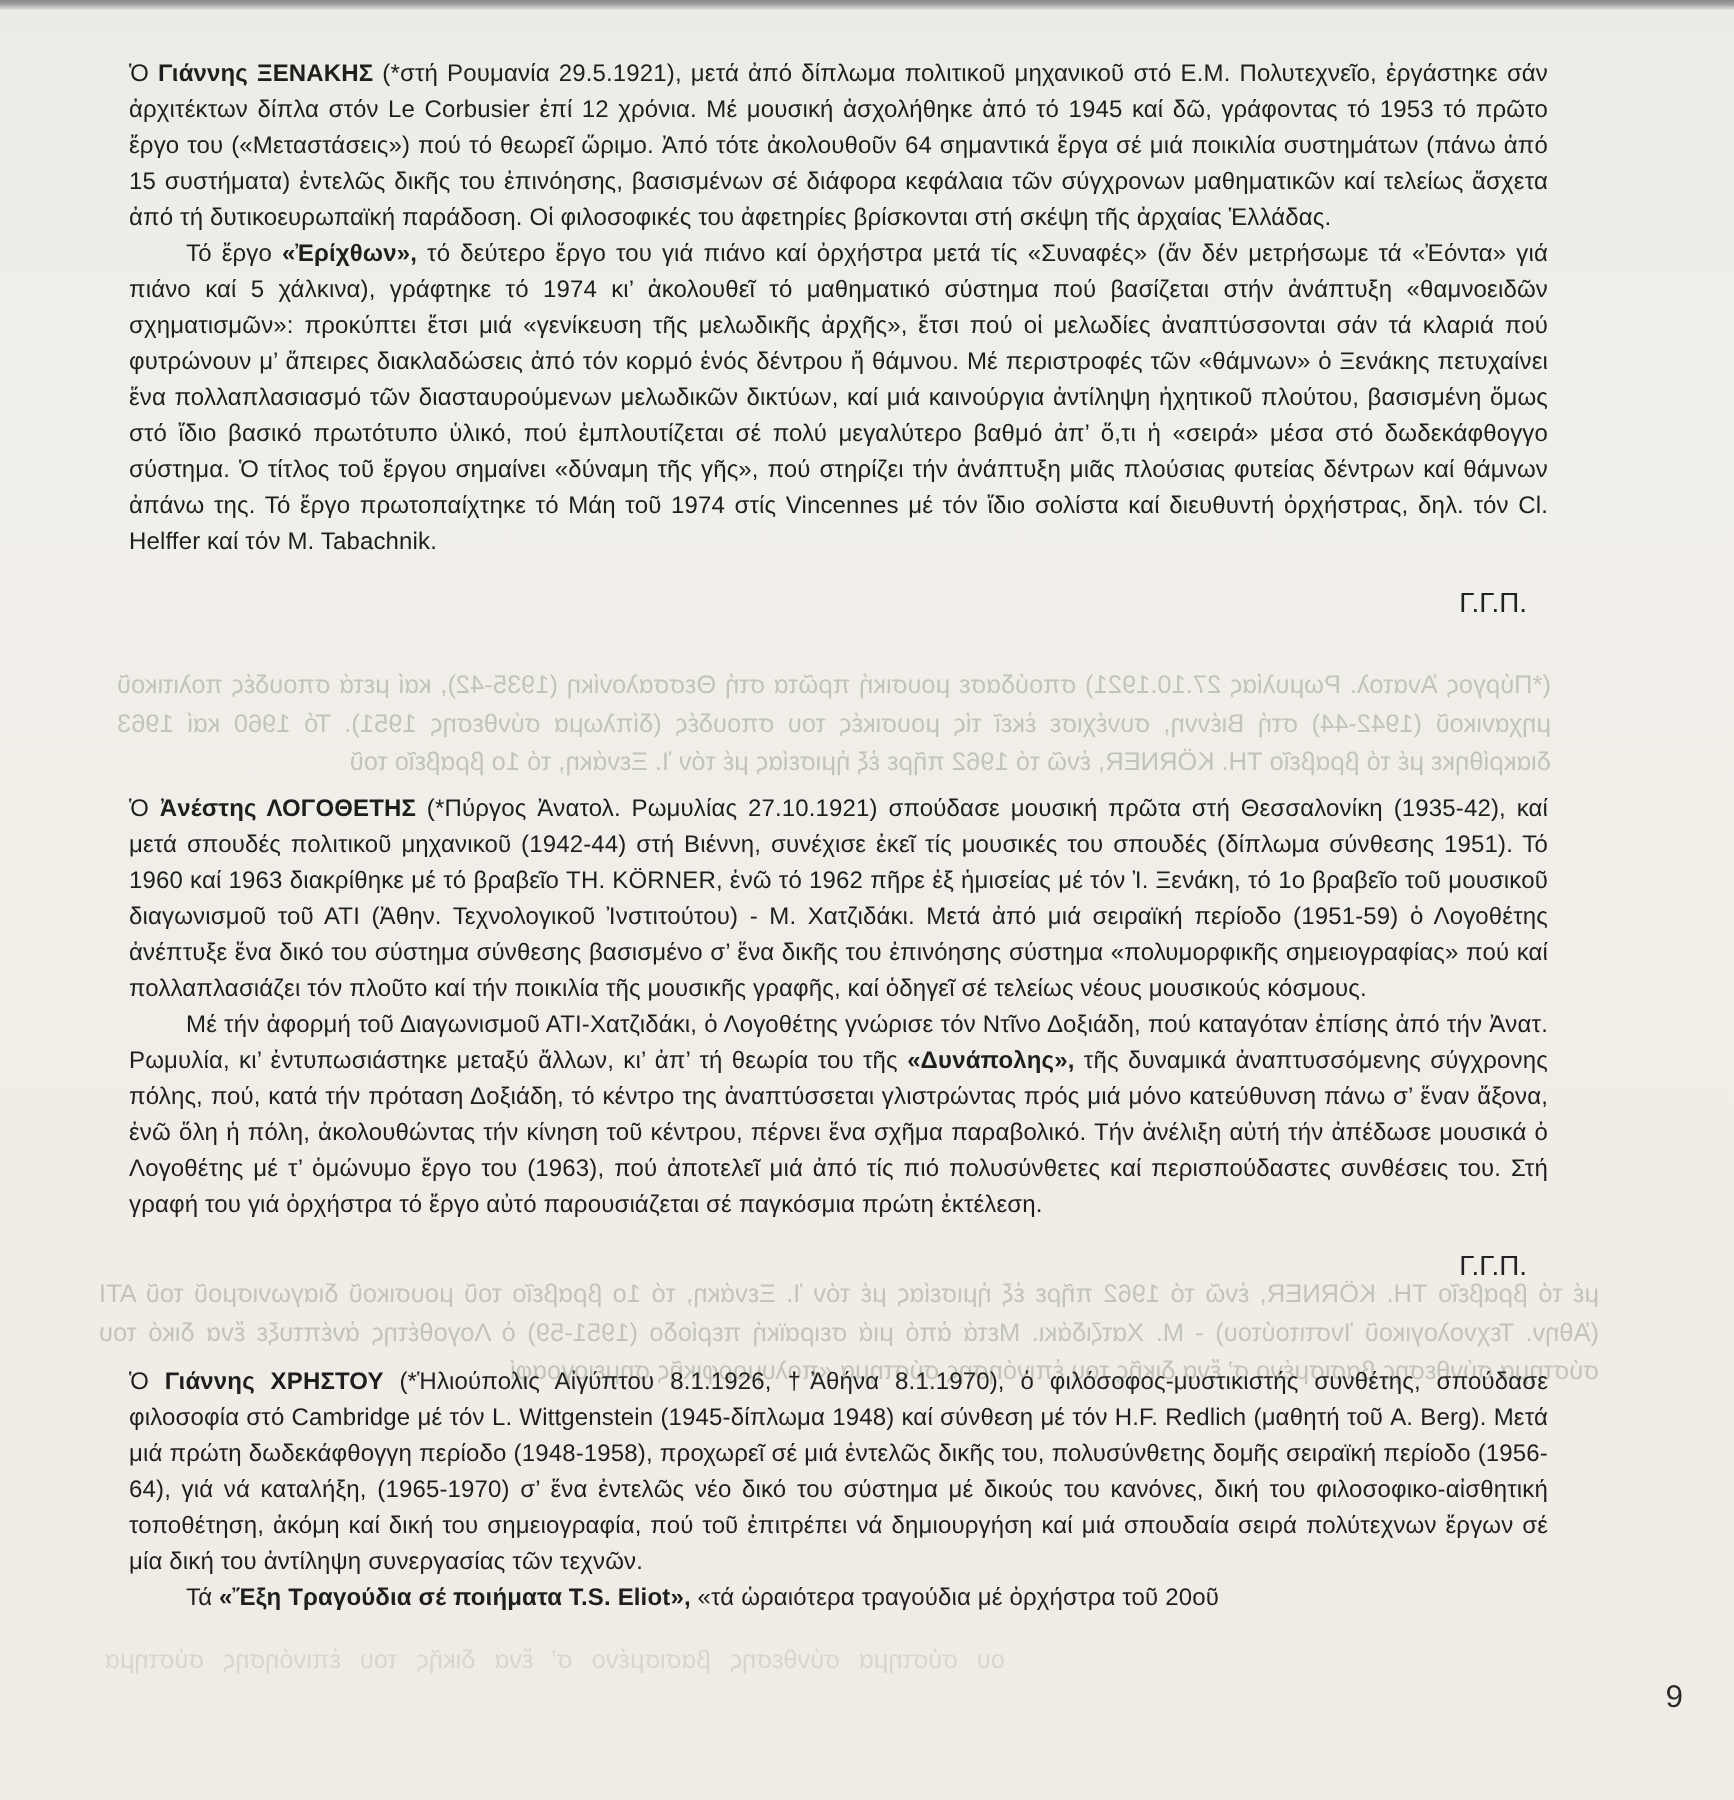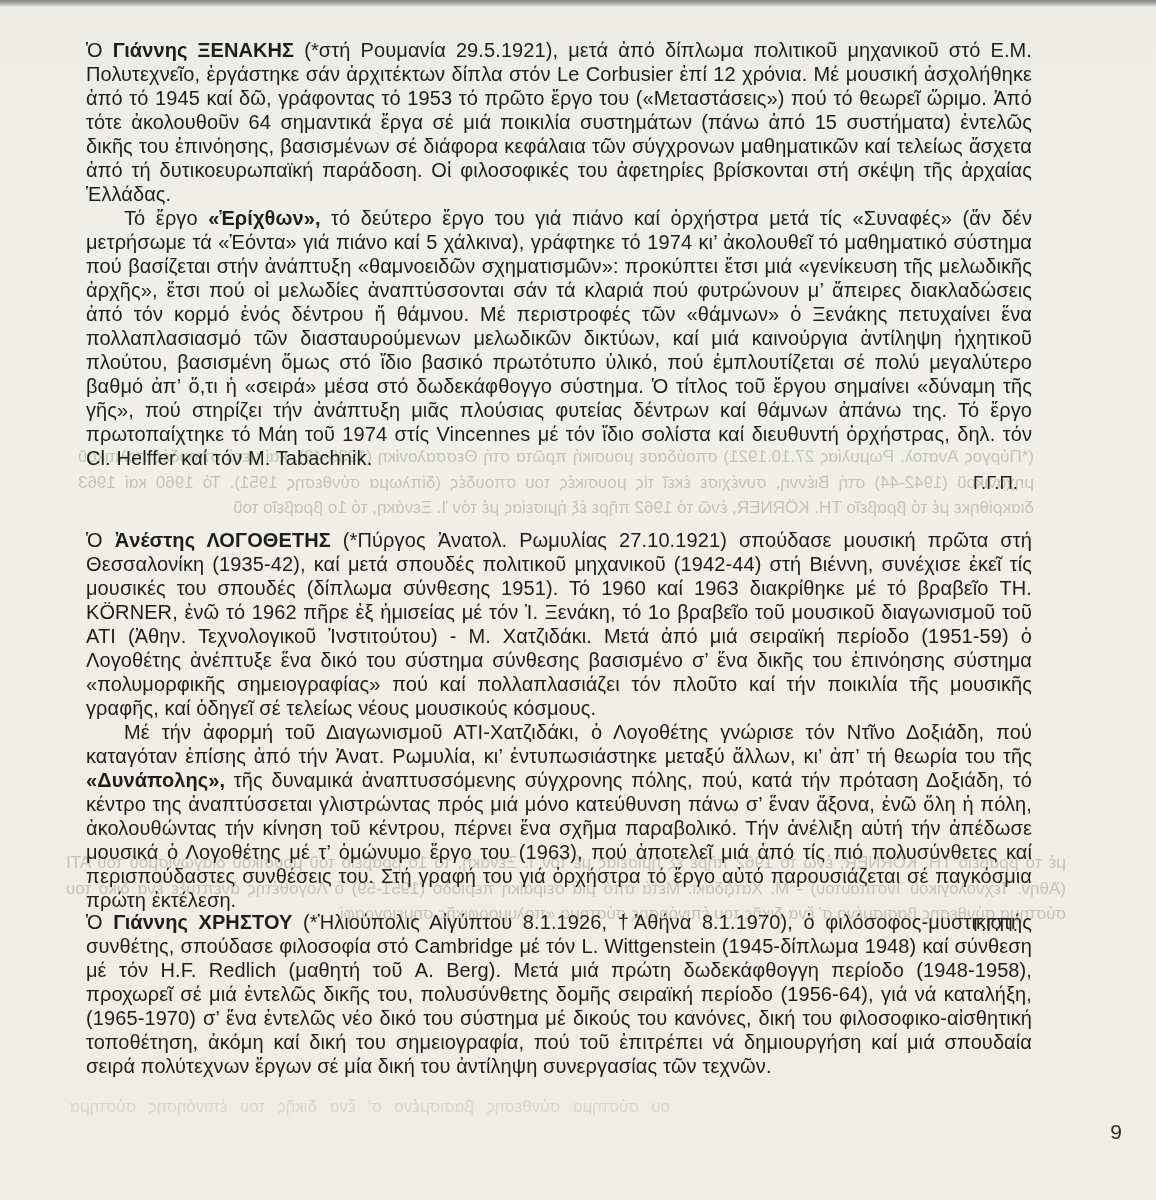--- a/index.html
+++ b/index.html
@@ -36,29 +36,29 @@
   .sec {
     position: absolute;
     left: 0;
     width: 100%;
   }
   .sec-0 { top: 0; }
   .sec-1 { top: 490px; }
   .sec-2 { top: 872px; }
   p.body {
     margin: 0;
-    font-size: 20px;
+    font-size: 16px;
     line-height: 24px;
     text-align: justify;
     letter-spacing: 0.1px;
   }
   p.body.indent { text-indent: 38px; }
   .b { font-weight: 700; }
   .signature {
-    margin-top: 1px;
+    margin-top: 16px;
     font-size: 18.5px;
     line-height: 24px;
     text-align: right;
     padding-right: 14px;
     color: #222;
   }
   .page-number {
     position: absolute;
     right: 34px;
     bottom: 56px;
@@ -99,17 +99,18 @@
         <p class="body indent"><span>Τό ἔργο </span><span class="b">«Ἐρίχθων»,</span><span> τό δεύτερο ἔργο του γιά πιάνο καί ὀρχήστρα μετά τίς «Συναφές» (ἄν δέν μετρήσωμε τά «Ἐόντα» γιά πιάνο καί 5 χάλκινα), γράφτηκε τό 1974 κι’ ἀκολουθεῖ τό μαθηματικό σύστημα πού βασίζεται στήν ἀνάπτυξη «θαμνοειδῶν σχηματισμῶν»: προκύπτει ἔτσι μιά «γενίκευση τῆς μελωδικῆς ἀρχῆς», ἔτσι πού οἱ μελωδίες ἀναπτύσσονται σάν τά κλαριά πού φυτρώνουν μ’ ἄπειρες διακλαδώσεις ἀπό τόν κορμό ἑνός δέντρου ἤ θάμνου. Μέ περιστροφές τῶν «θάμνων» ὁ Ξενάκης πετυχαίνει ἕνα πολλαπλασιασμό τῶν διασταυρούμενων μελωδικῶν δικτύων, καί μιά καινούργια ἀντίληψη ἠχητικοῦ πλούτου, βασισμένη ὅμως στό ἴδιο βασικό πρωτότυπο ὑλικό, πού ἐμπλουτίζεται σέ πολύ μεγαλύτερο βαθμό ἀπ’ ὅ,τι ἡ «σειρά» μέσα στό δωδεκάφθογγο σύστημα. Ὁ τίτλος τοῦ ἔργου σημαίνει «δύναμη τῆς γῆς», πού στηρίζει τήν ἀνάπτυξη μιᾶς πλούσιας φυτείας δέντρων καί θάμνων ἀπάνω της. Τό ἔργο πρωτοπαίχτηκε τό Μάη τοῦ 1974 στίς Vincennes μέ τόν ἴδιο σολίστα καί διευθυντή ὀρχήστρας, δηλ. τόν Cl. Helffer καί τόν M. Tabachnik.</span></p>
         <div class="signature">Γ.Γ.Π.</div>
       </section>
     <section class="sec sec-1">
         <p class="body"><span>Ὁ </span><span class="b">Ἀνέστης ΛΟΓΟΘΕΤΗΣ</span><span> (*Πύργος Ἀνατολ. Ρωμυλίας 27.10.1921) σπούδασε μουσική πρῶτα στή Θεσσαλονίκη (1935-42), καί μετά σπουδές πολιτικοῦ μηχανικοῦ (1942-44) στή Βιέννη, συνέχισε ἐκεῖ τίς μουσικές του σπουδές (δίπλωμα σύνθεσης 1951). Τό 1960 καί 1963 διακρίθηκε μέ τό βραβεῖο TH. KÖRNER, ἐνῶ τό 1962 πῆρε ἐξ ἡμισείας μέ τόν Ἰ. Ξενάκη, τό 1ο βραβεῖο τοῦ μουσικοῦ διαγωνισμοῦ τοῦ ΑΤΙ (Ἀθην. Τεχνολογικοῦ Ἰνστιτούτου) - Μ. Χατζιδάκι. Μετά ἀπό μιά σειραϊκή περίοδο (1951-59) ὁ Λογοθέτης ἀνέπτυξε ἕνα δικό του σύστημα σύνθεσης βασισμένο σ’ ἕνα δικῆς του ἐπινόησης σύστημα «πολυμορφικῆς σημειογραφίας» πού καί πολλαπλασιάζει τόν πλοῦτο καί τήν ποικιλία τῆς μουσικῆς γραφῆς, καί ὁδηγεῖ σέ τελείως νέους μουσικούς κόσμους.</span></p>
         <p class="body indent"><span>Μέ τήν ἀφορμή τοῦ Διαγωνισμοῦ ΑΤΙ-Χατζιδάκι, ὁ Λογοθέτης γνώρισε τόν Ντῖνο Δοξιάδη, πού καταγόταν ἐπίσης ἀπό τήν Ἀνατ. Ρωμυλία, κι’ ἐντυπωσιάστηκε μεταξύ ἄλλων, κι’ ἀπ’ τή θεωρία του τῆς </span><span class="b">«Δυνάπολης»,</span><span> τῆς δυναμικά ἀναπτυσσόμενης σύγχρονης πόλης, πού, κατά τήν πρόταση Δοξιάδη, τό κέντρο της ἀναπτύσσεται γλιστρώντας πρός μιά μόνο κατεύθυνση πάνω σ’ ἕναν ἄξονα, ἐνῶ ὅλη ἡ πόλη, ἀκολουθώντας τήν κίνηση τοῦ κέντρου, πέρνει ἕνα σχῆμα παραβολικό. Τήν ἀνέλιξη αὐτή τήν ἀπέδωσε μουσικά ὁ Λογοθέτης μέ τ’ ὁμώνυμο ἔργο του (1963), πού ἀποτελεῖ μιά ἀπό τίς πιό πολυσύνθετες καί περισπούδαστες συνθέσεις του. Στή γραφή του γιά ὀρχήστρα τό ἔργο αὐτό παρουσιάζεται σέ παγκόσμια πρώτη ἐκτέλεση.</span></p>
         <div class="signature">Γ.Γ.Π.</div>
       </section>
     <section class="sec sec-2">
         <p class="body"><span>Ὁ </span><span class="b">Γιάννης ΧΡΗΣΤΟΥ</span><span> (*Ἡλιούπολις Αἰγύπτου 8.1.1926, †Ἀθήνα 8.1.1970), ὁ φιλόσοφος-μυστικιστής συνθέτης, σπούδασε φιλοσοφία στό Cambridge μέ τόν L. Wittgenstein (1945-δίπλωμα 1948) καί σύνθεση μέ τόν H.F. Redlich (μαθητή τοῦ A. Berg). Μετά μιά πρώτη δωδεκάφθογγη περίοδο (1948-1958), προχωρεῖ σέ μιά ἐντελῶς δικῆς του, πολυσύνθετης δομῆς σειραϊκή περίοδο (1956-64), γιά νά καταλήξη, (1965-1970) σ’ ἕνα ἐντελῶς νέο δικό του σύστημα μέ δικούς του κανόνες, δική του φιλοσοφικο-αἰσθητική τοποθέτηση, ἀκόμη καί δική του σημειογραφία, πού τοῦ ἐπιτρέπει νά δημιουργήση καί μιά σπουδαία σειρά πολύτεχνων ἔργων σέ μία δική του ἀντίληψη συνεργασίας τῶν τεχνῶν.</span></p>
+        <p class="body indent"><span>Τά </span><span class="b">«Ἔξη Τραγούδια σέ ποιήματα T.S. Eliot»,</span><span> «τά ὡραιότερα τραγούδια μέ ὀρχήστρα τοῦ 20οῦ</span></p>
       </section>
   </main>
 
   <div class="page-number">9</div>
 </div>
 
 </body></html>

